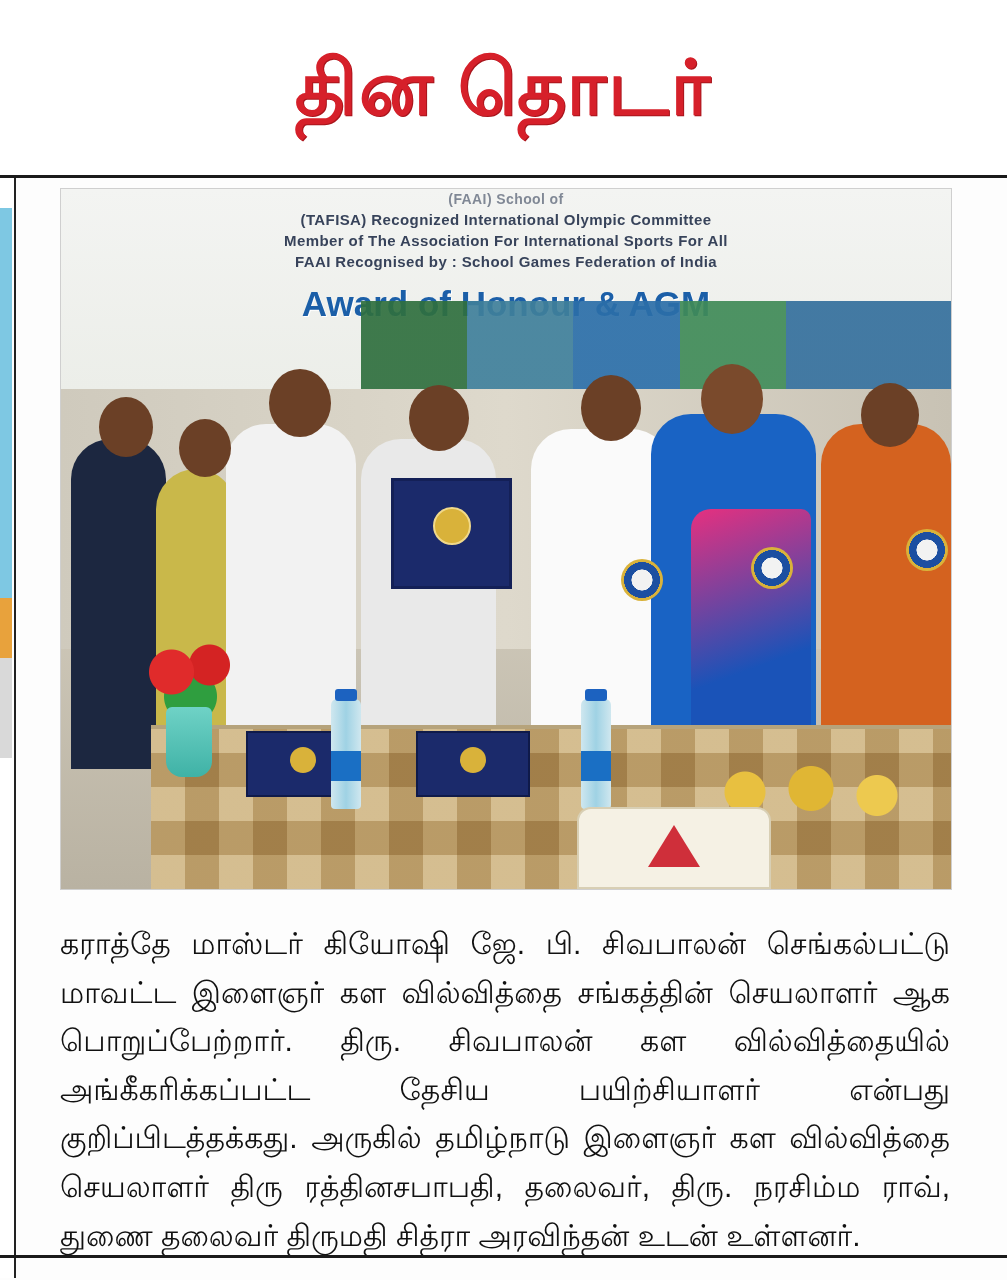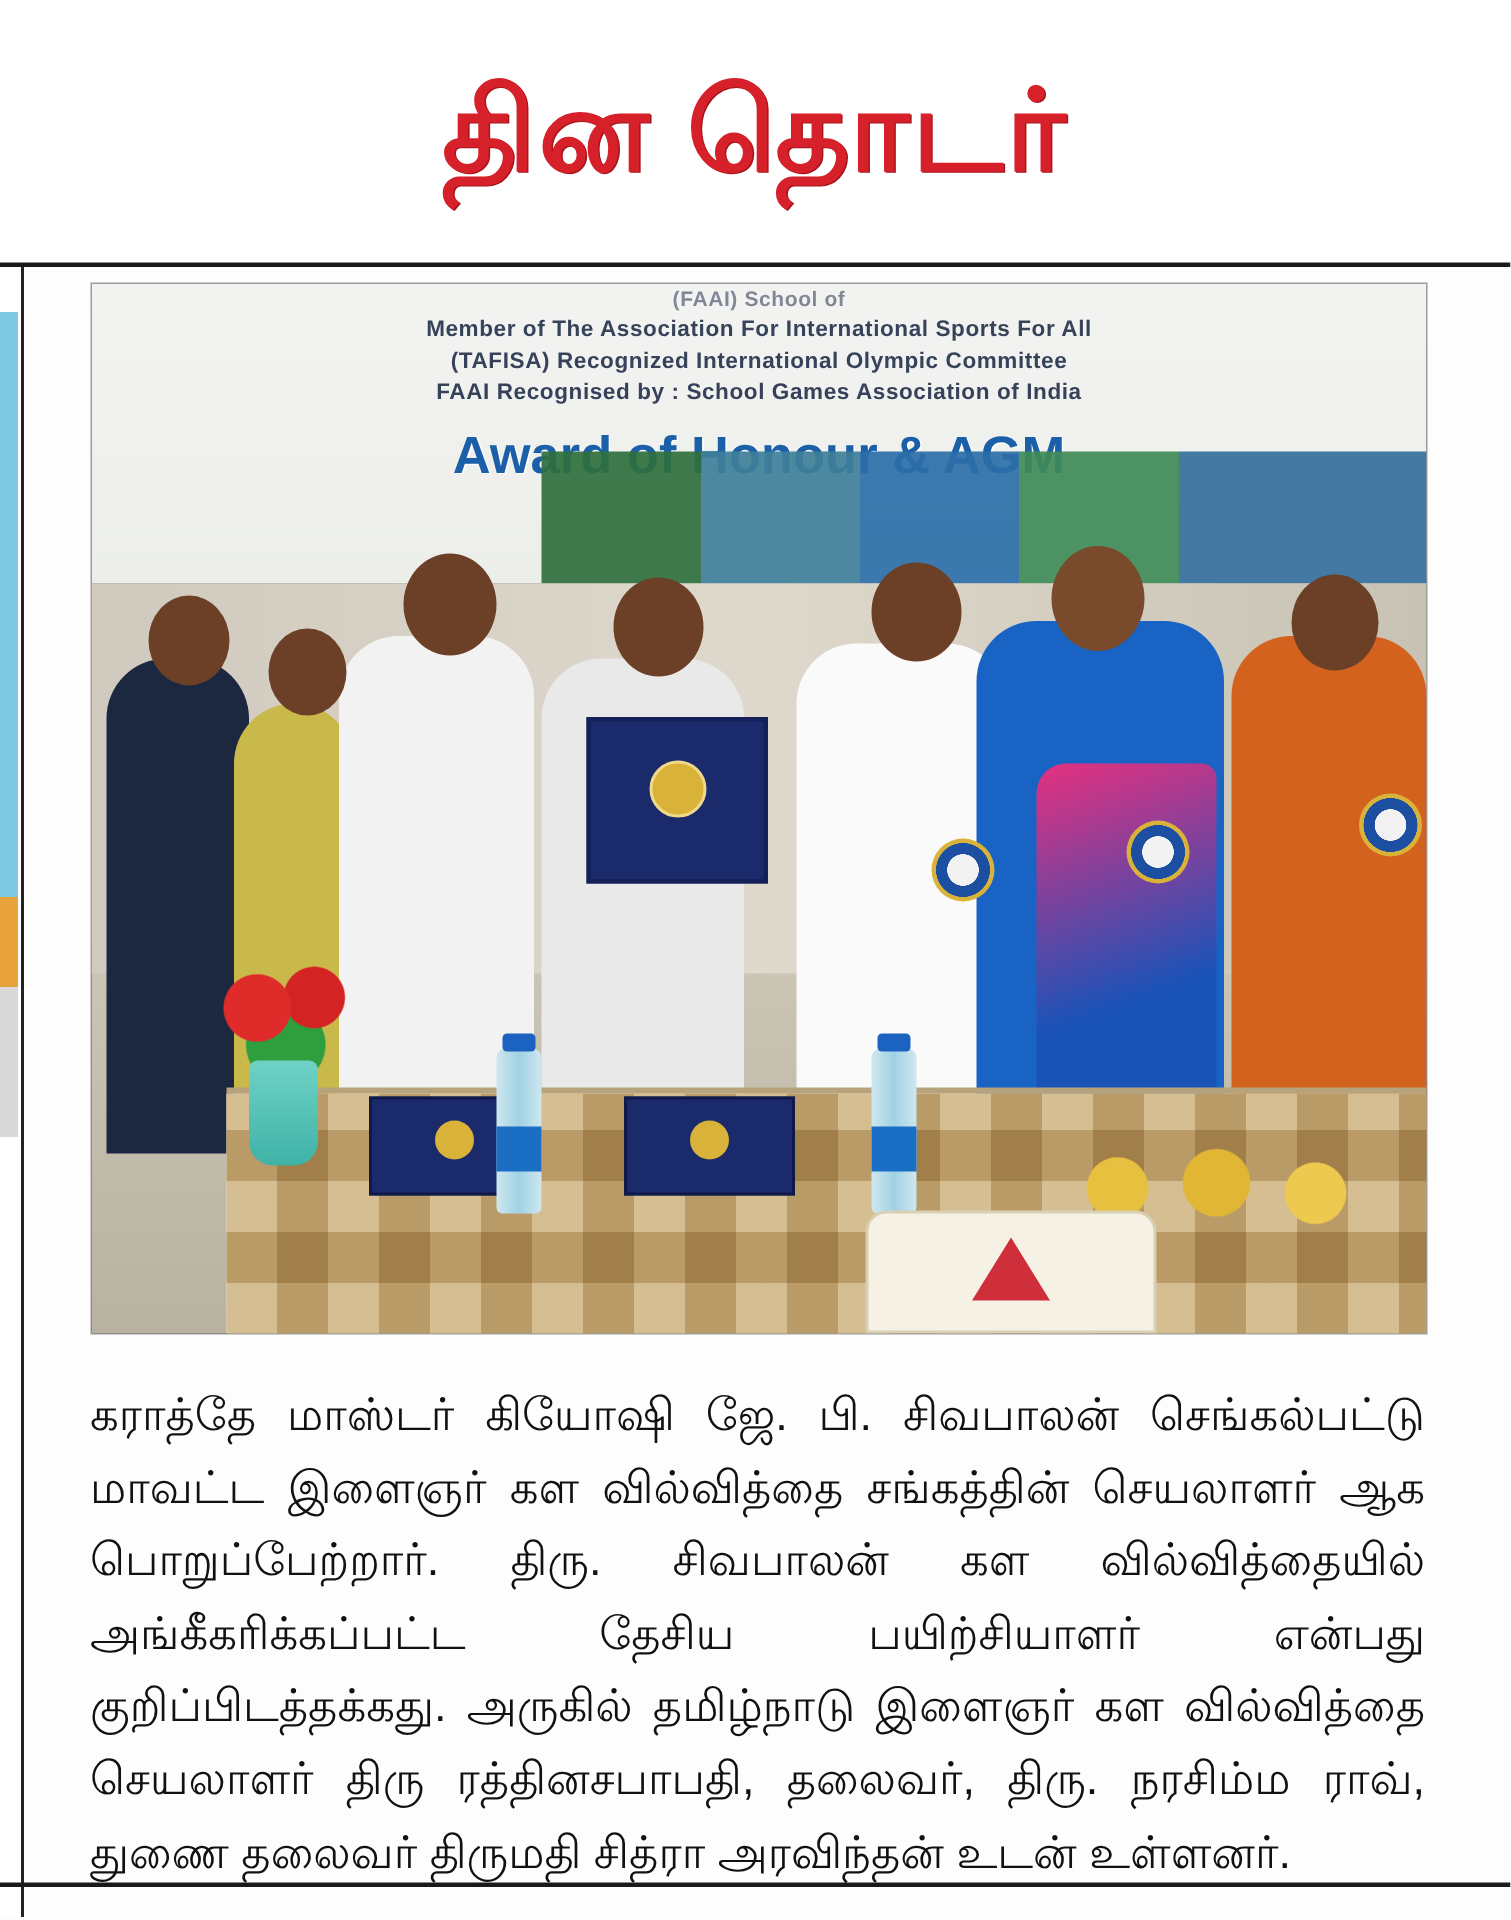--- a/index.html
+++ b/index.html
@@ -262,23 +262,23 @@
       <div class="swatch sw2"></div>
       <div class="swatch sw3"></div>
     </div>
 
     <div class="article">
 
       <div class="photo">
 
         <div class="banner">
           <div class="banner-line l0">(FAAI) School of</div>
+          <div class="banner-line">(TAFISA) Recognized International Olympic Committee</div>
           <div class="banner-line">Member of The Association For International Sports For All</div>
-          <div class="banner-line">(TAFISA) Recognized International Olympic Committee</div>
-          <div class="banner-line">FAAI Recognised by : School Games Association of India</div>
+          <div class="banner-line">FAAI Recognised by : School Games Federation of India</div>
           <div class="banner-title">Award of Honour &amp; AGM</div>
           <div class="banner-photostrip"></div>
         </div>
 
         <div class="stage">
           <div class="curtain"></div>
 
           <div class="person p1"></div>
           <div class="person p2"></div>
           <div class="person p3"></div>

